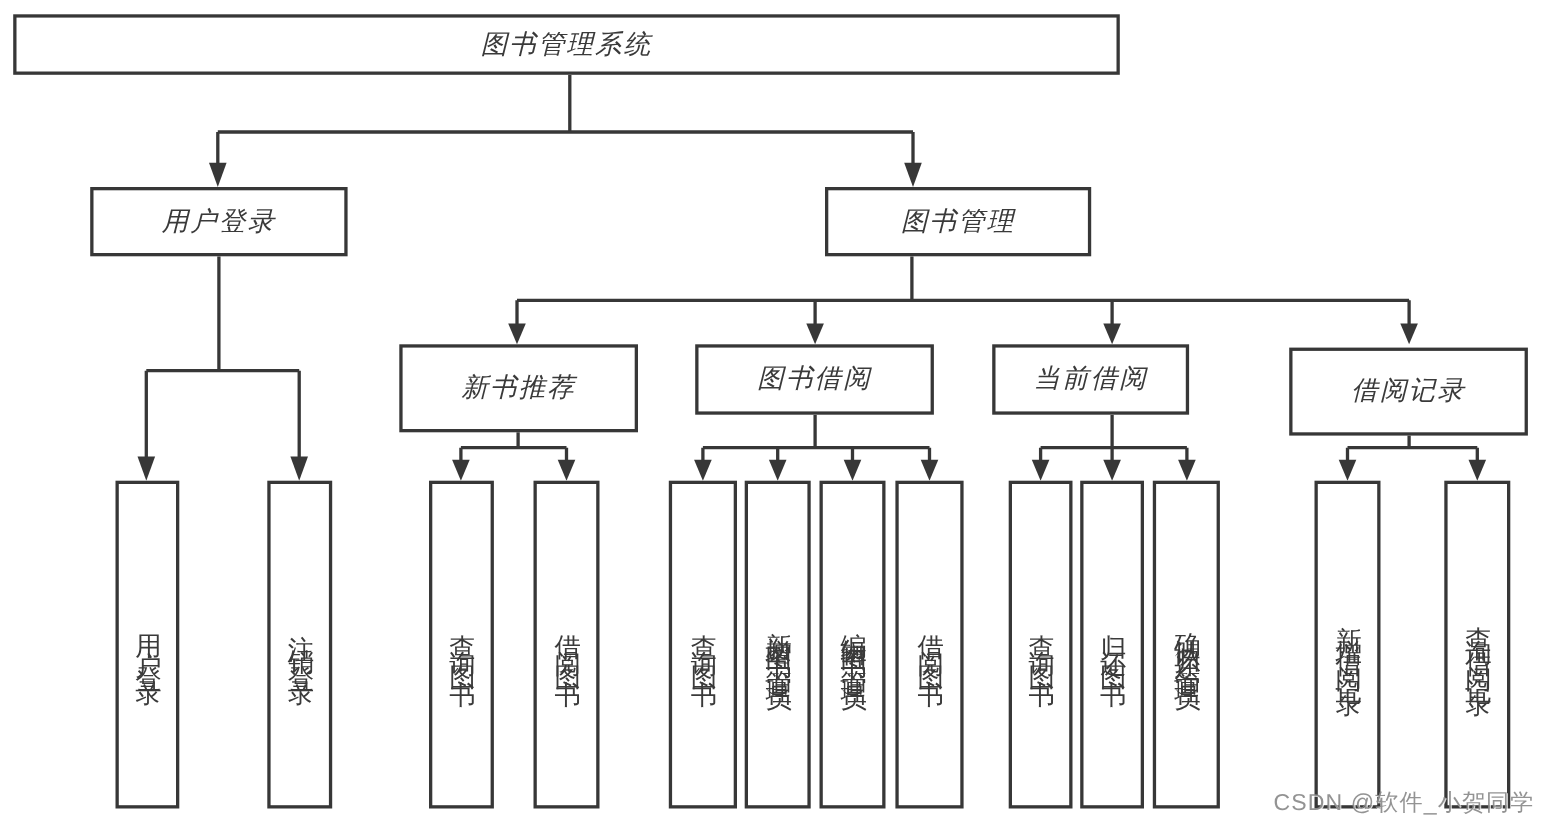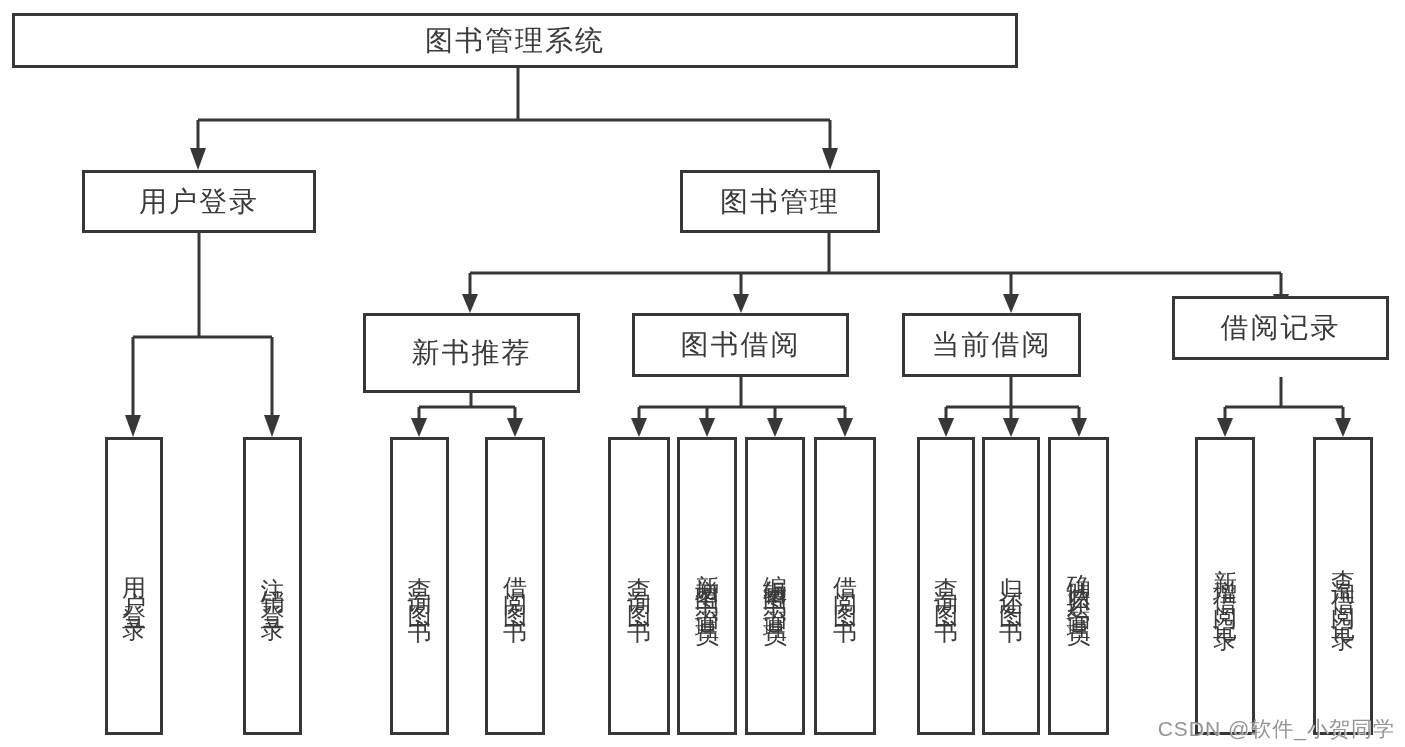--- a/index.html
+++ b/index.html
@@ -14,24 +14,25 @@
   .node{
     position:absolute;
     box-sizing:border-box;
     border:3px solid #373737;
     background:#ffffff;
     display:flex;align-items:center;justify-content:center;
     color:#3a3a3a;
     z-index:2;
   }
   .h-label{
-    font-size:28px;
+    font-size:24px;
     letter-spacing:2px;
     white-space:nowrap;
     line-height:1;
+    font-style:italic;
   }
   .v-label{
     writing-mode:vertical-lr;
     text-orientation:mixed;
     font-size:24px;
     line-height:1;
     white-space:nowrap;
   }
   .vs14{letter-spacing:14px;}
   .vs12{letter-spacing:12px;}
@@ -100,34 +101,34 @@
     </g>
   </svg>
 
   <div class="node" style="left:12px;top:13px;width:1006px;height:55px">
     <span class="h-label">图书管理系统</span>
   </div>
 
   <div class="node" style="left:82px;top:170px;width:234px;height:63px">
     <span class="h-label">用户登录</span>
   </div>
-  <div class="node" style="left:680px;top:170px;width:200px;height:63px">
+  <div class="node" style="left:750px;top:170px;width:242px;height:63px">
     <span class="h-label">图书管理</span>
   </div>
 
   <div class="node" style="left:363px;top:313px;width:217px;height:80px">
     <span class="h-label">新书推荐</span>
   </div>
   <div class="node" style="left:632px;top:313px;width:217px;height:64px">
     <span class="h-label">图书借阅</span>
   </div>
   <div class="node" style="left:902px;top:313px;width:179px;height:64px">
     <span class="h-label">当前借阅</span>
   </div>
-  <div class="node" style="left:1172px;top:296px;width:217px;height:64px">
+  <div class="node" style="left:1172px;top:316px;width:217px;height:80px">
     <span class="h-label">借阅记录</span>
   </div>
 
   <div class="node" style="left:105px;top:437px;width:58px;height:298px">
     <span class="v-label vs14">用户登录</span>
   </div>
   <div class="node" style="left:243px;top:437px;width:59px;height:298px">
     <span class="v-label vs14">注销登录</span>
   </div>
 

